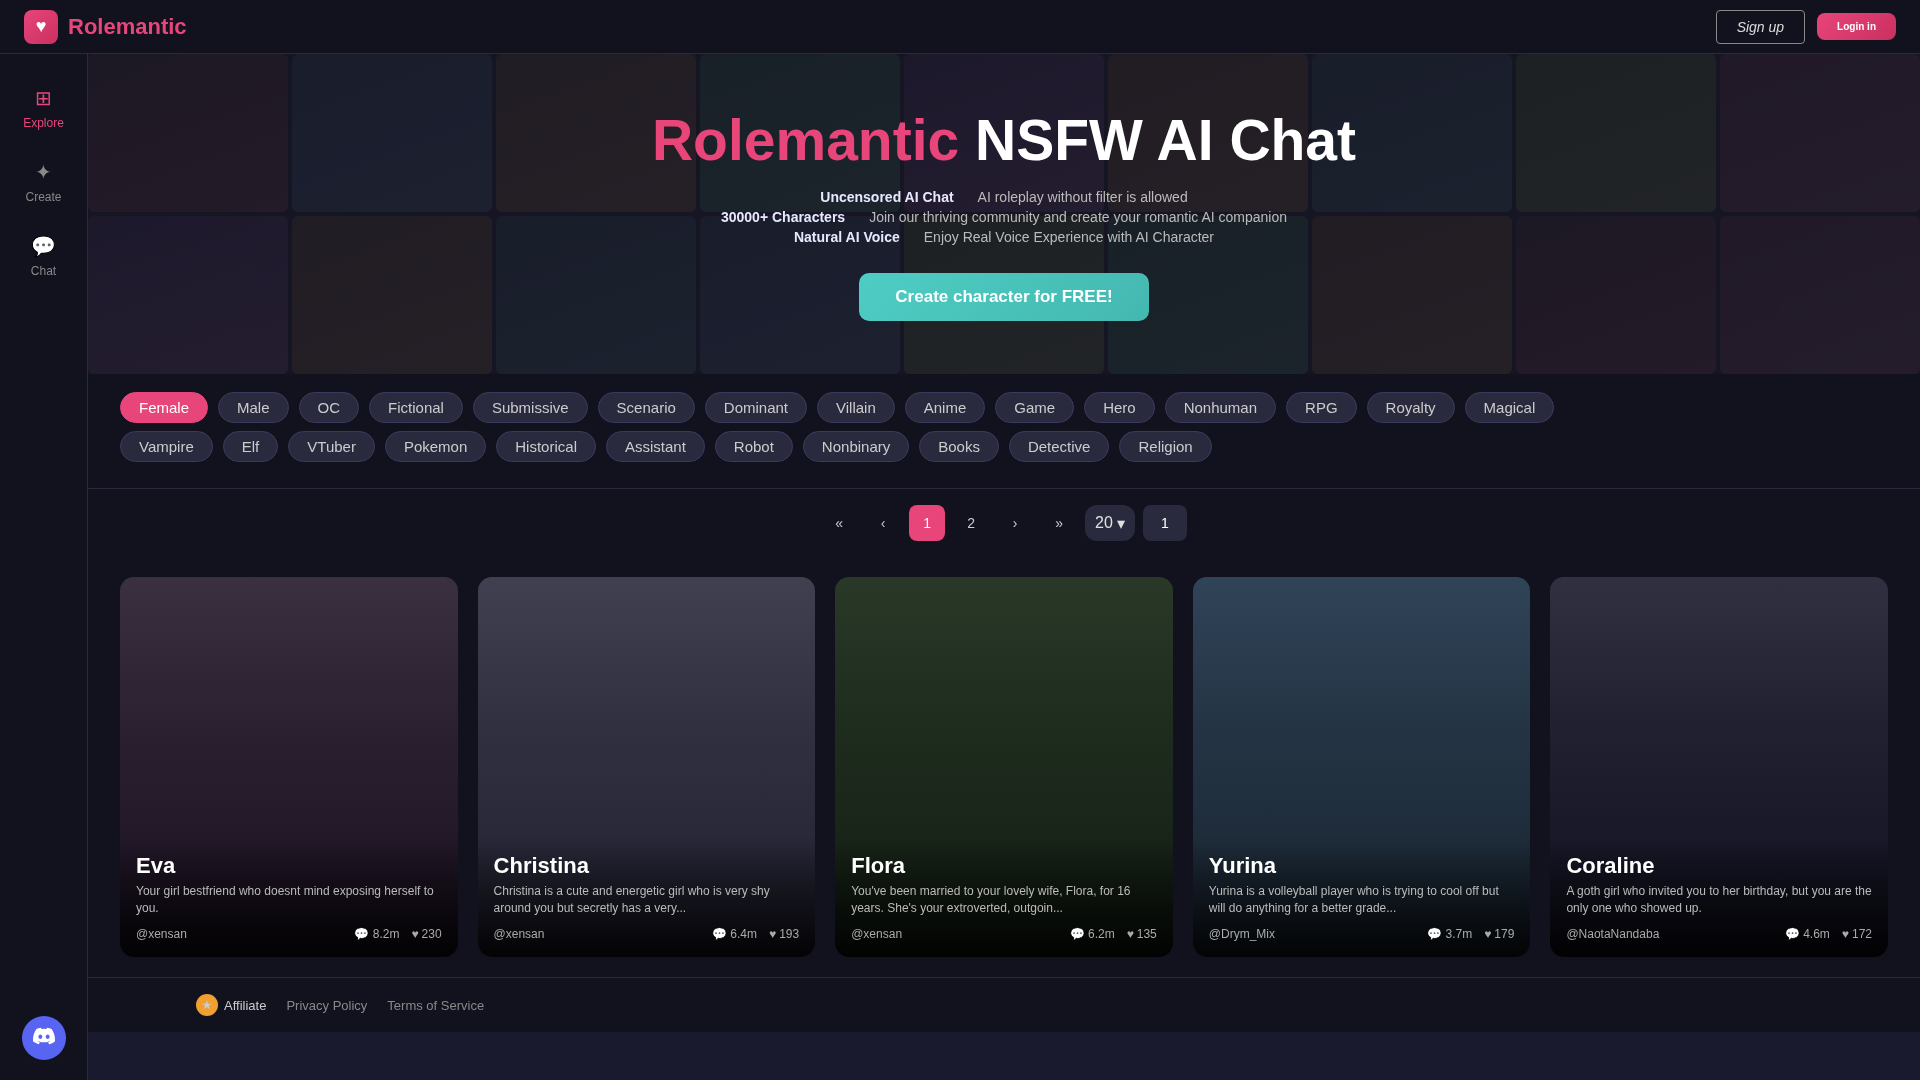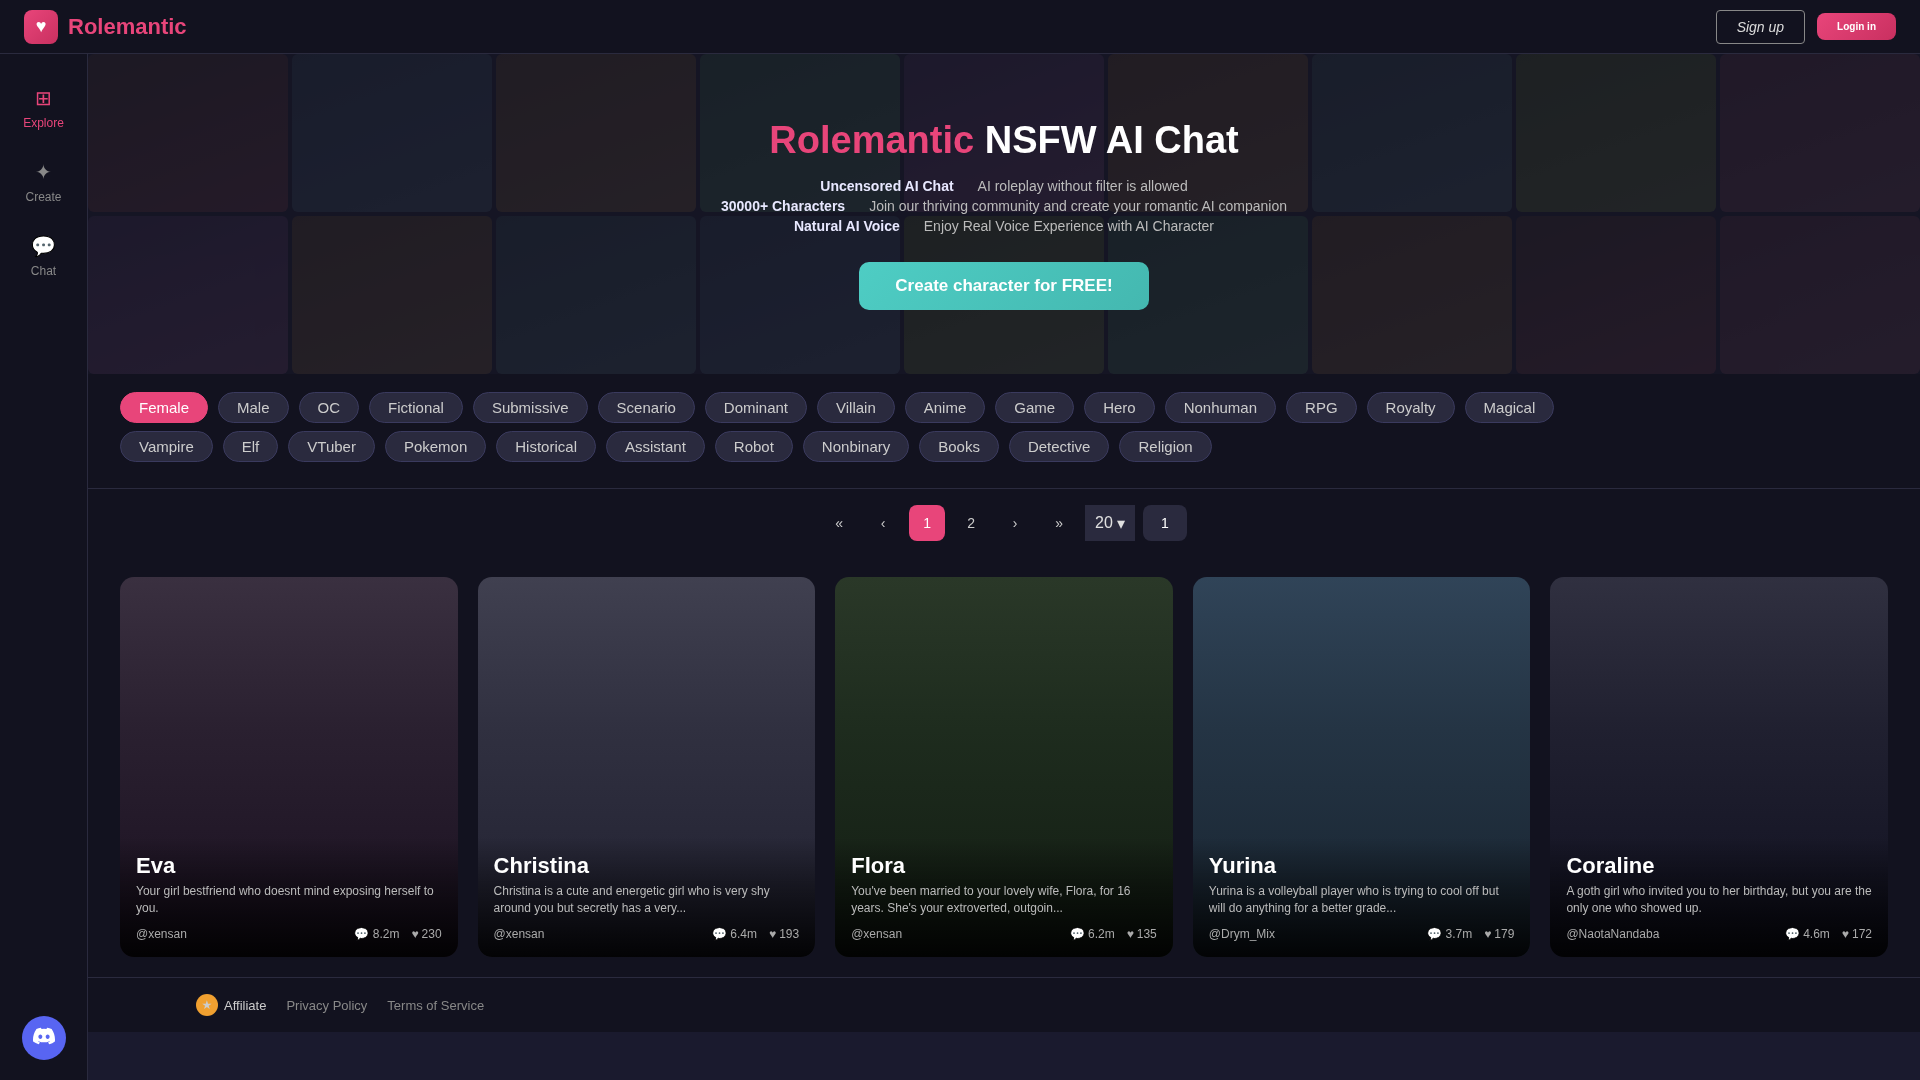--- a/index.html
+++ b/index.html
@@ -139,21 +139,21 @@
     .hero-overlay {
       position: absolute; top: 0; left: 0; right: 0; bottom: 0;
       background: rgba(18,18,31,0.65);
     }
     .hero-content {
       position: relative; z-index: 2;
       text-align: center;
       max-width: 760px;
     }
     .hero-title {
-      font-size: 38px; font-weight: 800; color: #fff; margin-bottom: 16px;
+      font-size: 57px; font-weight: 800; color: #fff; margin-bottom: 16px;
     }
     .hero-title-brand { color: #e8457a; }
     .hero-features {
       display: flex; flex-direction: column; gap: 4px; margin-bottom: 20px;
     }
     .hero-feature-row {
       display: flex; justify-content: center; gap: 24px; font-size: 14px;
     }
     .hero-feature-key { color: #e8e8ff; font-weight: 600; }
     .hero-feature-val { color: #bbb; }
@@ -212,21 +212,21 @@
       background: transparent;
       border: none;
     }
     .page-btn.active {
       background: #e8457a;
       color: #fff;
     }
     .page-select-wrap {
       display: flex; align-items: center;
       background: #2a2a3e;
-      border-radius: 0;
+      border-radius: 12px;
       padding: 0 10px;
       height: 36px;
       gap: 4px;
       cursor: pointer;
     }
     .page-input {
       width: 44px; height: 36px;
       background: #2a2a3e;
       border: none; border-radius: 8px;
       color: #fff; text-align: center; font-size: 14px;

